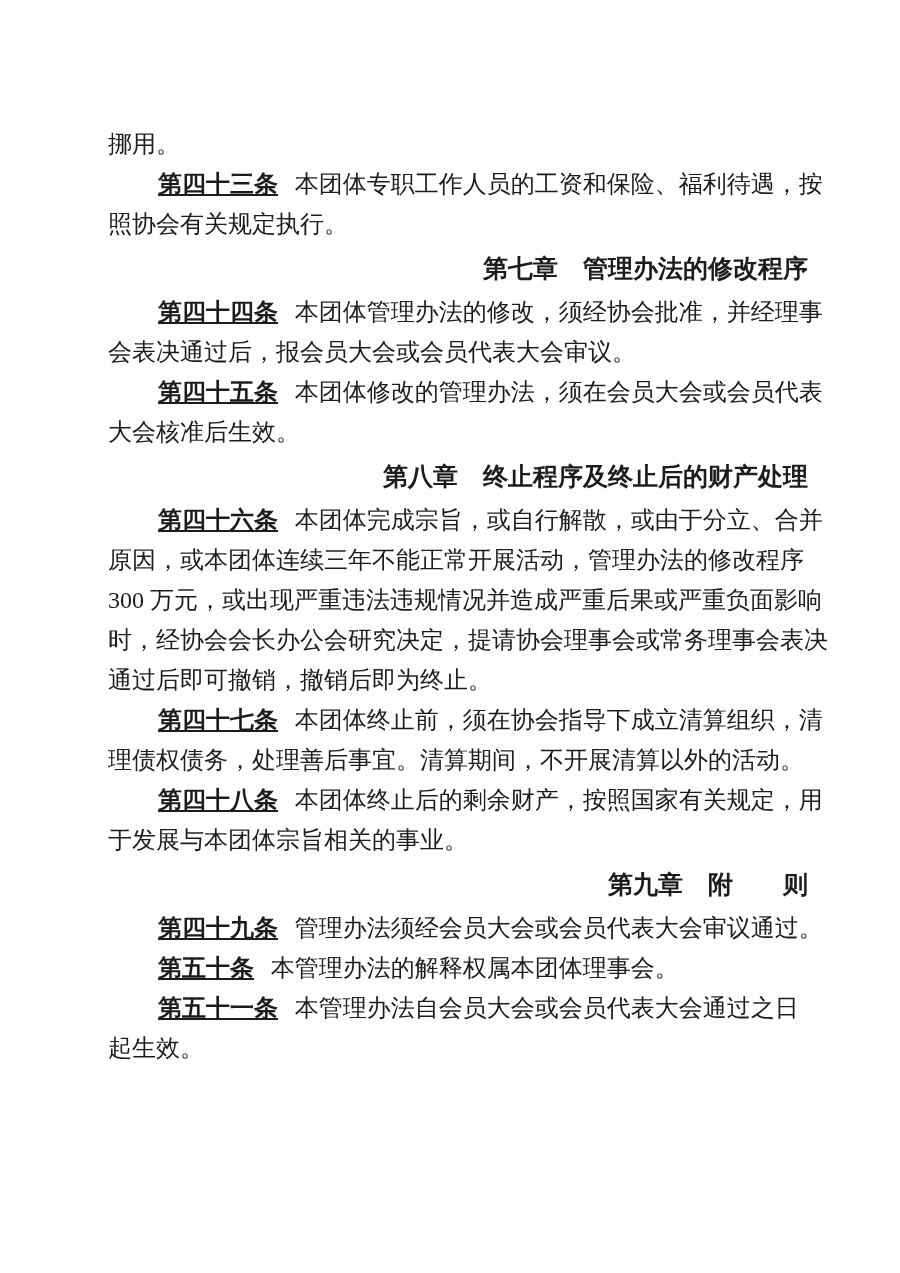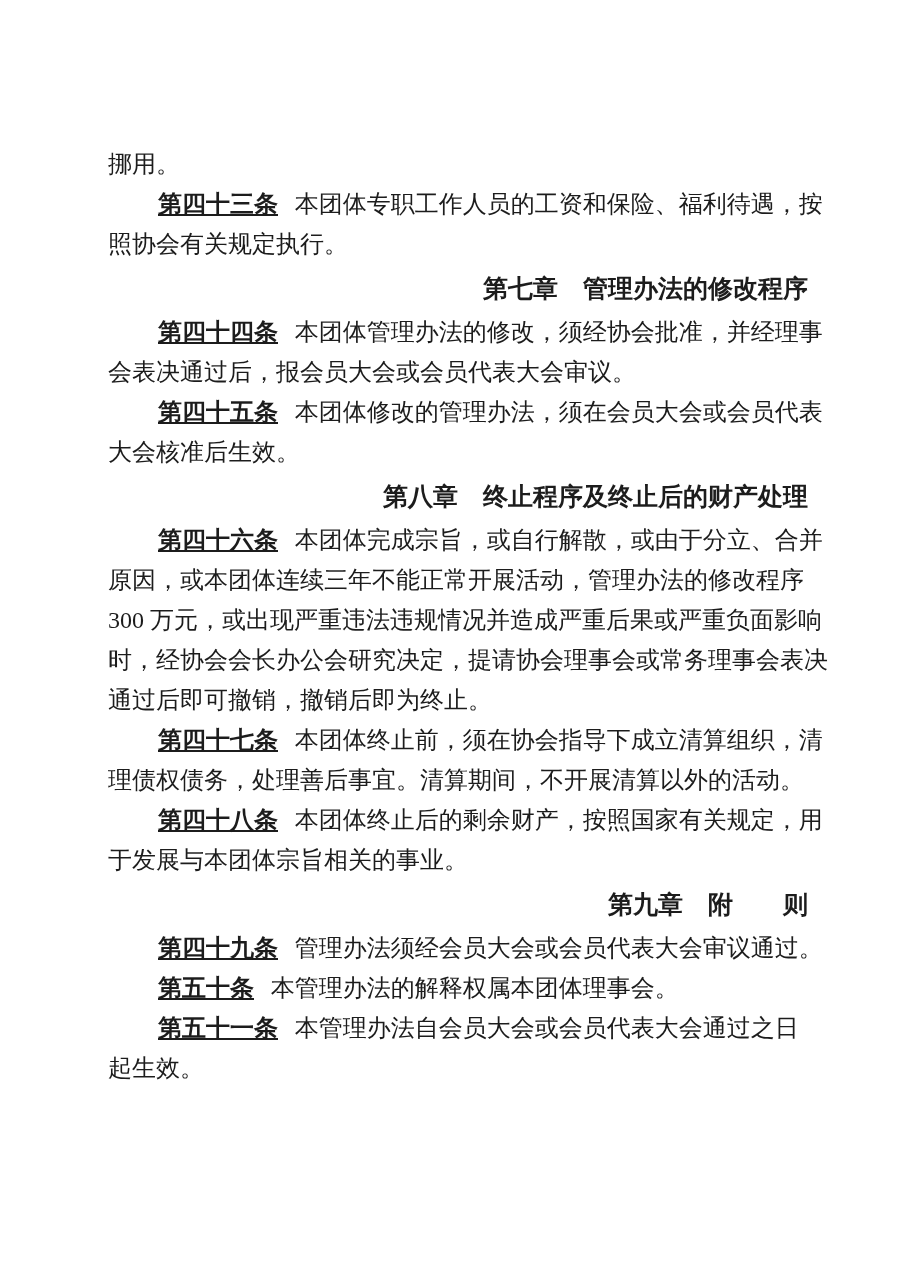--- a/index.html
+++ b/index.html
@@ -7,21 +7,20 @@
     padding: 0;
     background: #ffffff;
   }
   .page {
     position: relative;
     width: 900px;
     height: 1123px;
     background: #ffffff;
     overflow: hidden;
     color: #1c1c1c;
-    margin-top: 20px;
   }
   .content {
     position: absolute;
     left: 108px;
     top: 124px;
     width: 700px;
   }
   .line {
     font-family: "Liberation Serif", "DejaVu Serif", serif;
     font-size: 24px;

